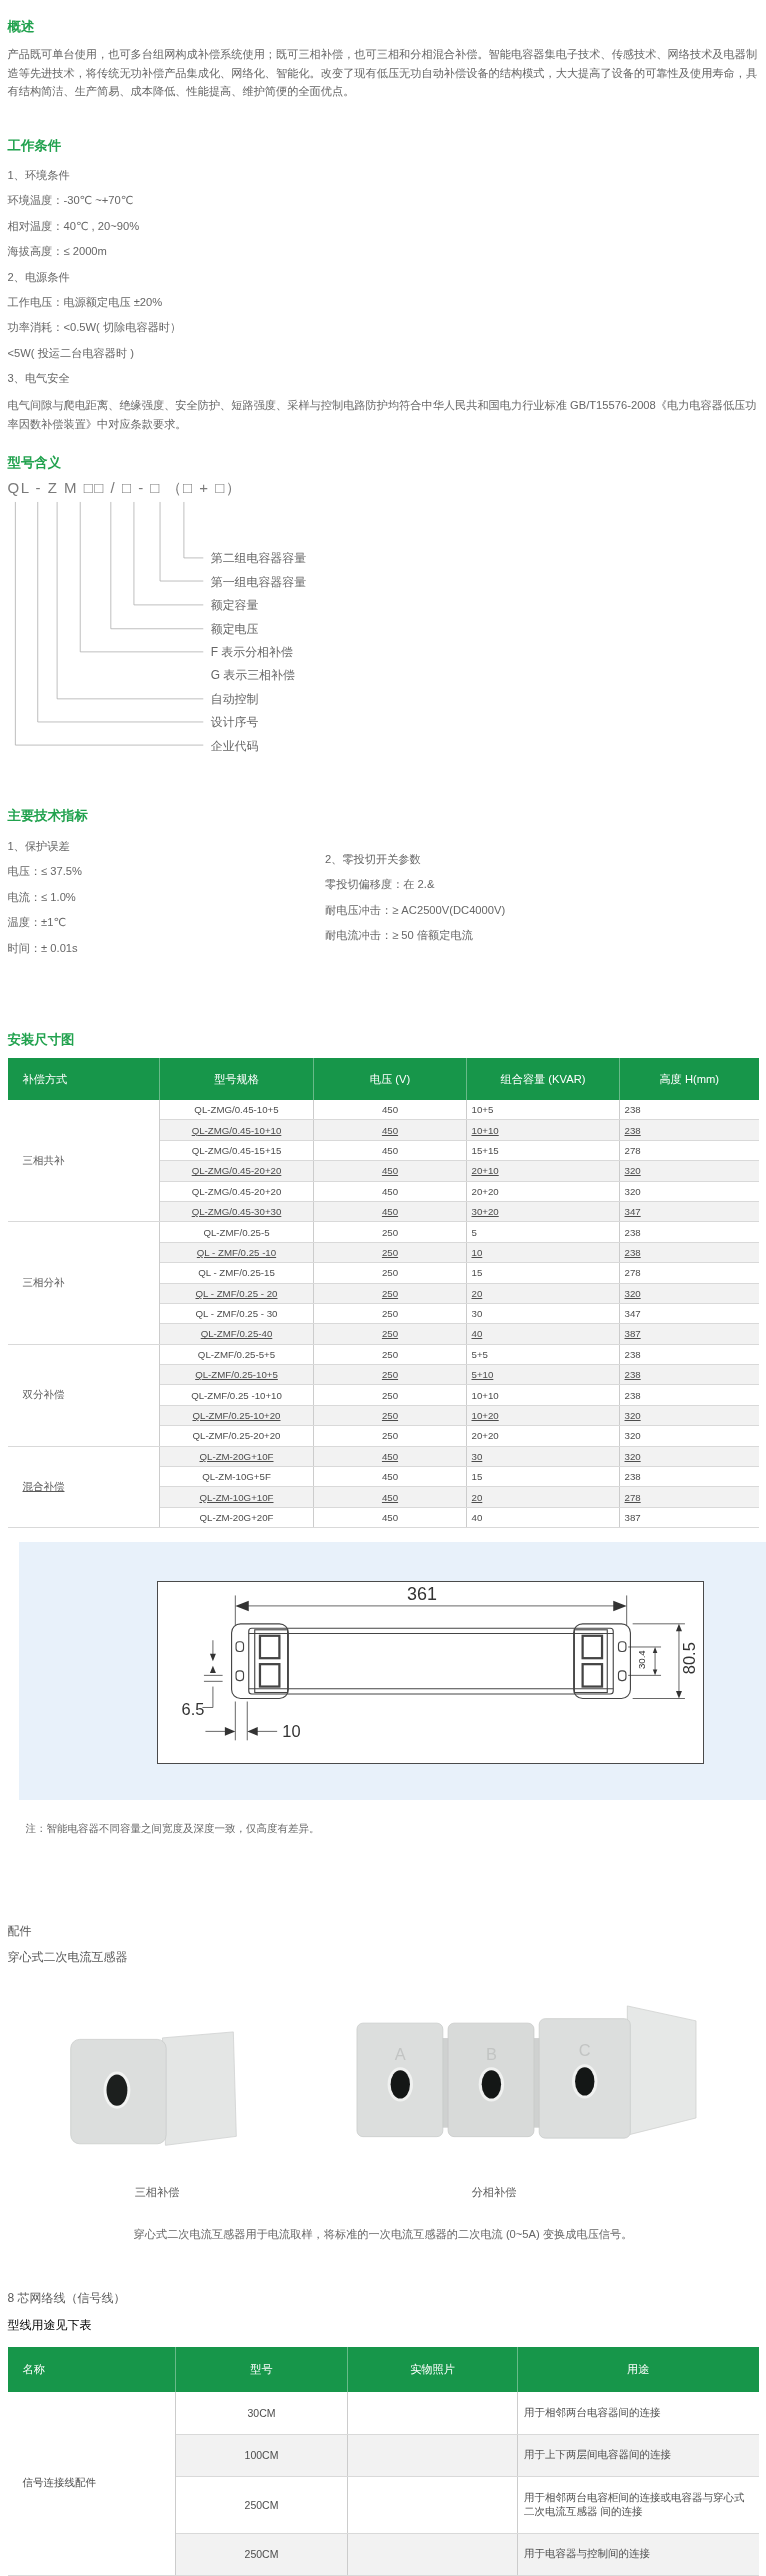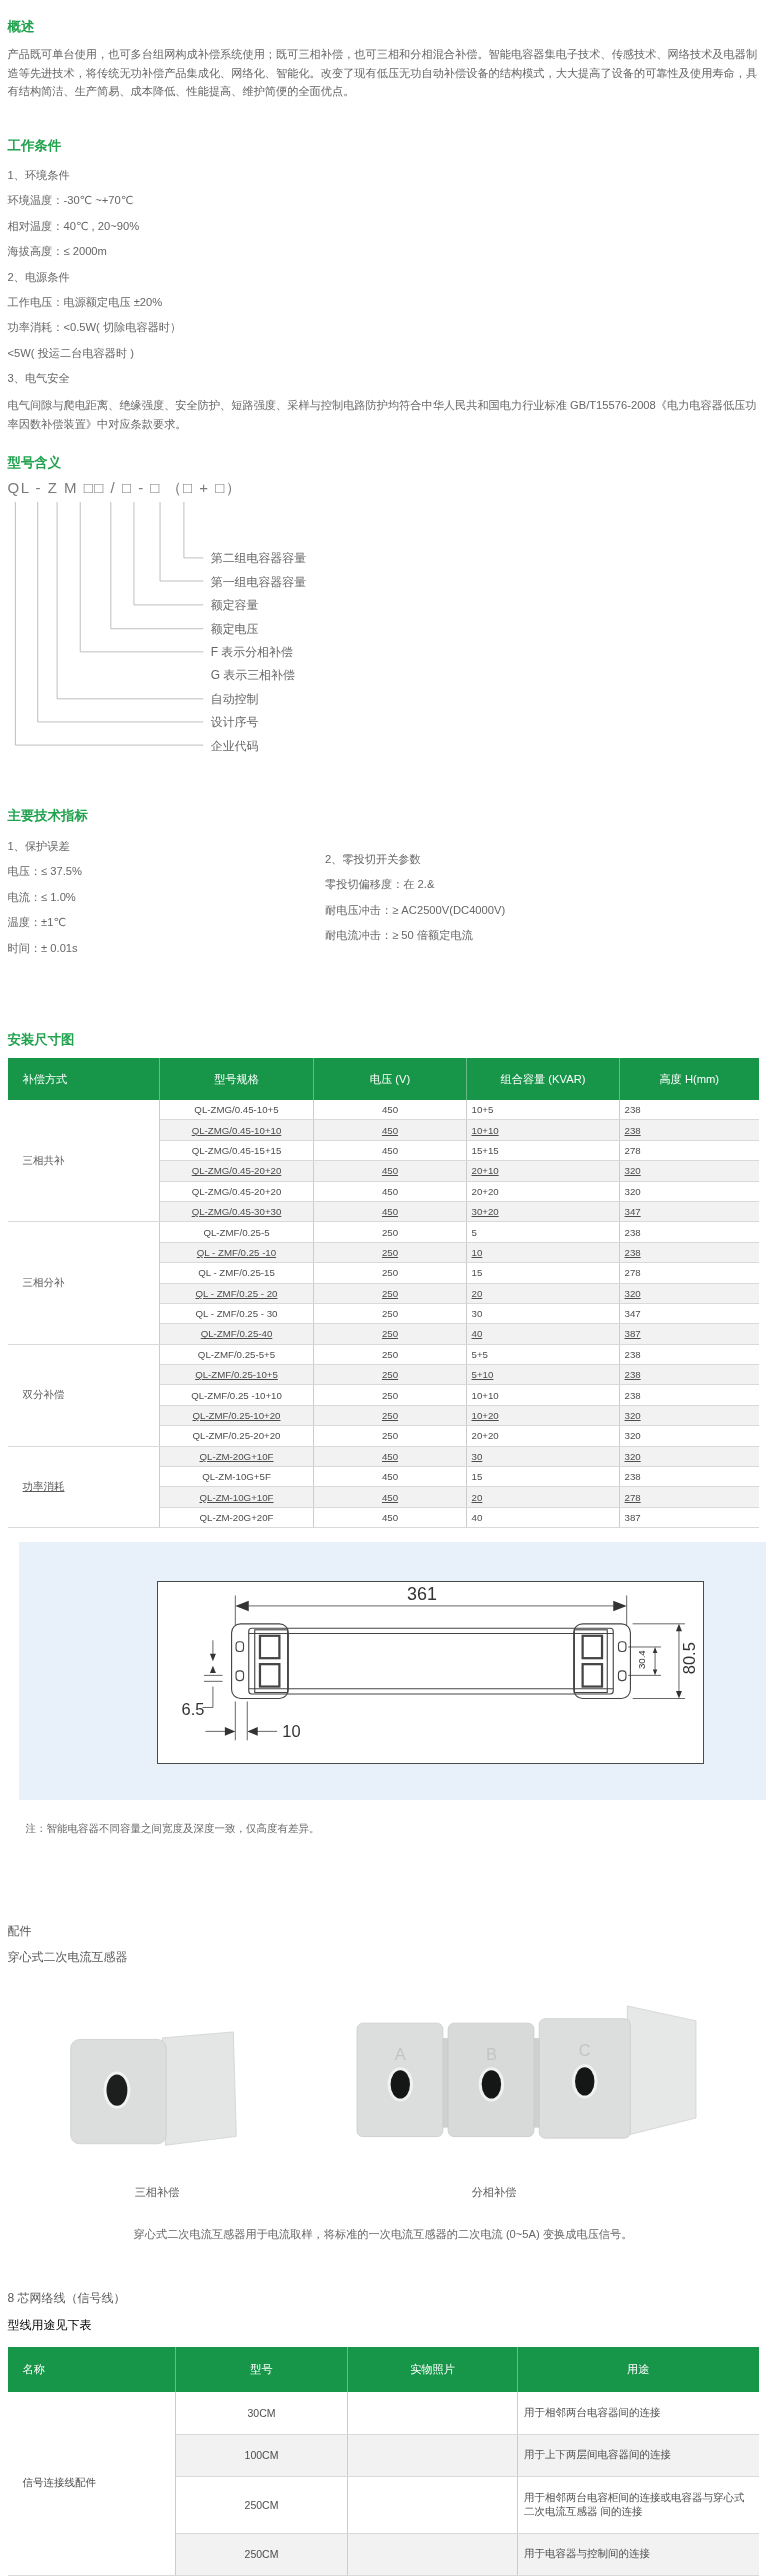--- a/index.html
+++ b/index.html
@@ -238,21 +238,21 @@
           <td class="l">10+20</td>
           <td class="l">320</td>
         </tr>
         <tr class="odd">
           <td class="c">QL-ZMF/0.25-20+20</td>
           <td class="c">250</td>
           <td class="l">20+20</td>
           <td class="l">320</td>
         </tr>
         <tr class="even group-start">
-          <td class="group-cell" rowspan="4">功率消耗</td>
+          <td class="group-cell" rowspan="4">混合补偿</td>
           <td class="c">QL-ZM-20G+10F</td>
           <td class="c">450</td>
           <td class="l">30</td>
           <td class="l">320</td>
         </tr>
         <tr class="odd">
           <td class="c">QL-ZM-10G+5F</td>
           <td class="c">450</td>
           <td class="l">15</td>
           <td class="l">238</td>

